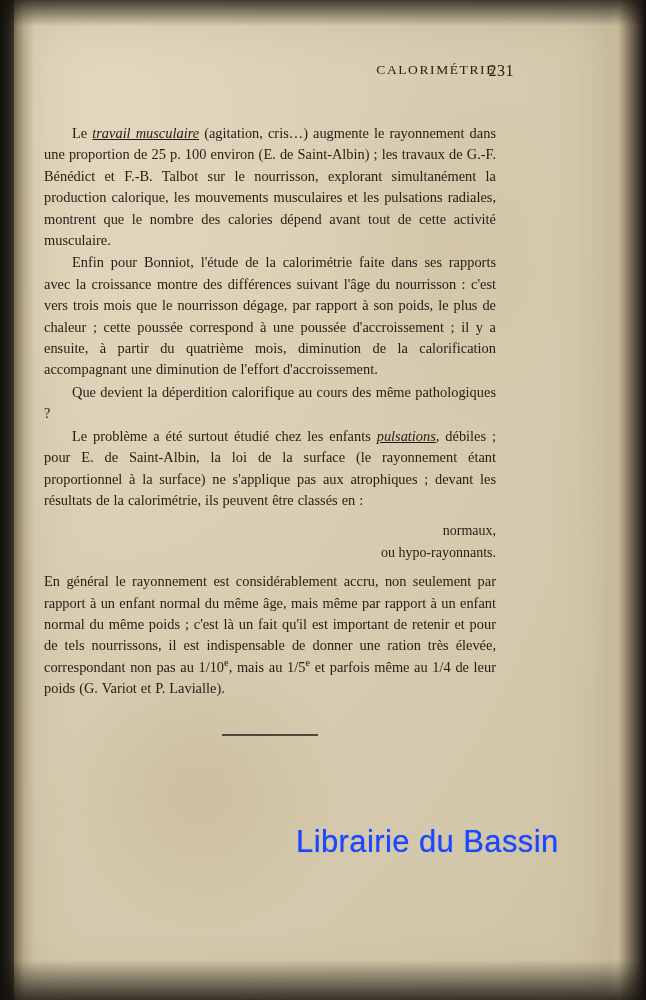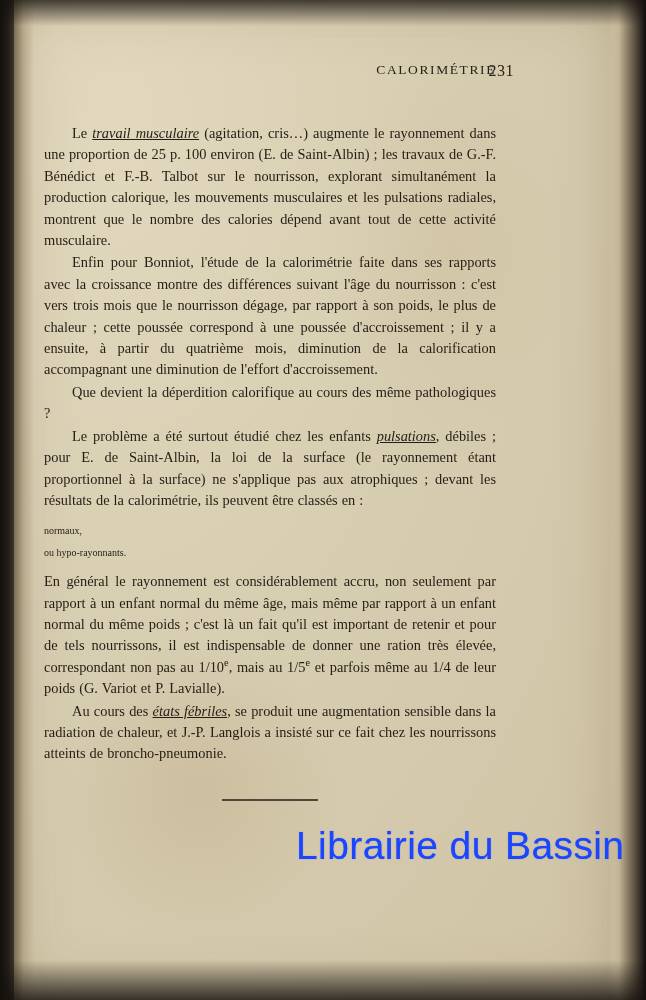--- a/index.html
+++ b/index.html
@@ -122,39 +122,39 @@
     line-height: 21.4px;
     text-align: justify;
     text-indent: 28px;
     color: #241d14;
     word-spacing: 0.4px;
   }
   p.para.noindent { text-indent: 0; font-family: Liberation Serif, serif; }
   .it { font-style: italic; text-decoration: underline; }
   .centerblock {
     margin: 9px 0 8px 0;
-    text-align: left;
-    font-size: 10px;
+    text-align: right;
+    font-size: 14px;
     line-height: 21.4px;
   }
   .centerblock div { margin: 0; }
   .rule {
     margin: 34px auto 0 auto;
     width: 96px;
     height: 2px;
     background: #3a3026;
     opacity: 0.85;
   }
   
   .watermark {
     position: absolute;
     left: 296px;
     top: 824px;
     font-family: "Liberation Sans", sans-serif;
-    font-size: 39px;
+    font-size: 31px;
     letter-spacing: 0.4px;
     color: #1a46ff;
     text-shadow: 0 0 1px rgba(30,60,255,0.6);
     white-space: nowrap;
   }
   sup { font-size: 0.72em; vertical-align: super; line-height: 0; }
 </style>
 </head>
 <body>
 
@@ -188,23 +188,20 @@
 
       <div class="centerblock">
         <div>normaux,</div>
         <div>ou hypo-rayonnants.</div>
       </div>
 
       <p class="para noindent">
         <span>En général le rayonnement est considérablement accru, non seulement par rapport à un enfant normal du même âge, mais même par rapport à un enfant normal du même poids ; c'est là un fait qu'il est important de retenir et pour de tels nourrissons, il est indispensable de donner une ration très élevée, correspondant non pas au 1/10</span><sup>e</sup><span>, mais au 1/5</span><sup>e</sup><span> et parfois même au 1/4 de leur poids (G. Variot et P. Lavialle).</span>
       </p>
 
-      <p class="para">
-        <span>Au cours des </span><span class="it">états fébriles</span><span>, se produit une augmentation sensible dans la radiation de chaleur, et J.-P. Langlois a insisté sur ce fait chez les nourrissons atteints de broncho-pneumonie.</span>
-      </p>
 
       <div class="rule"></div>
     </div>
   </div>
 
   <div class="gutter-left"></div>
   <div class="spine-dark"></div>
   <div class="edge-right-paper"></div>
   <div class="edge-right"></div>
   <div class="top-shadow"></div>

